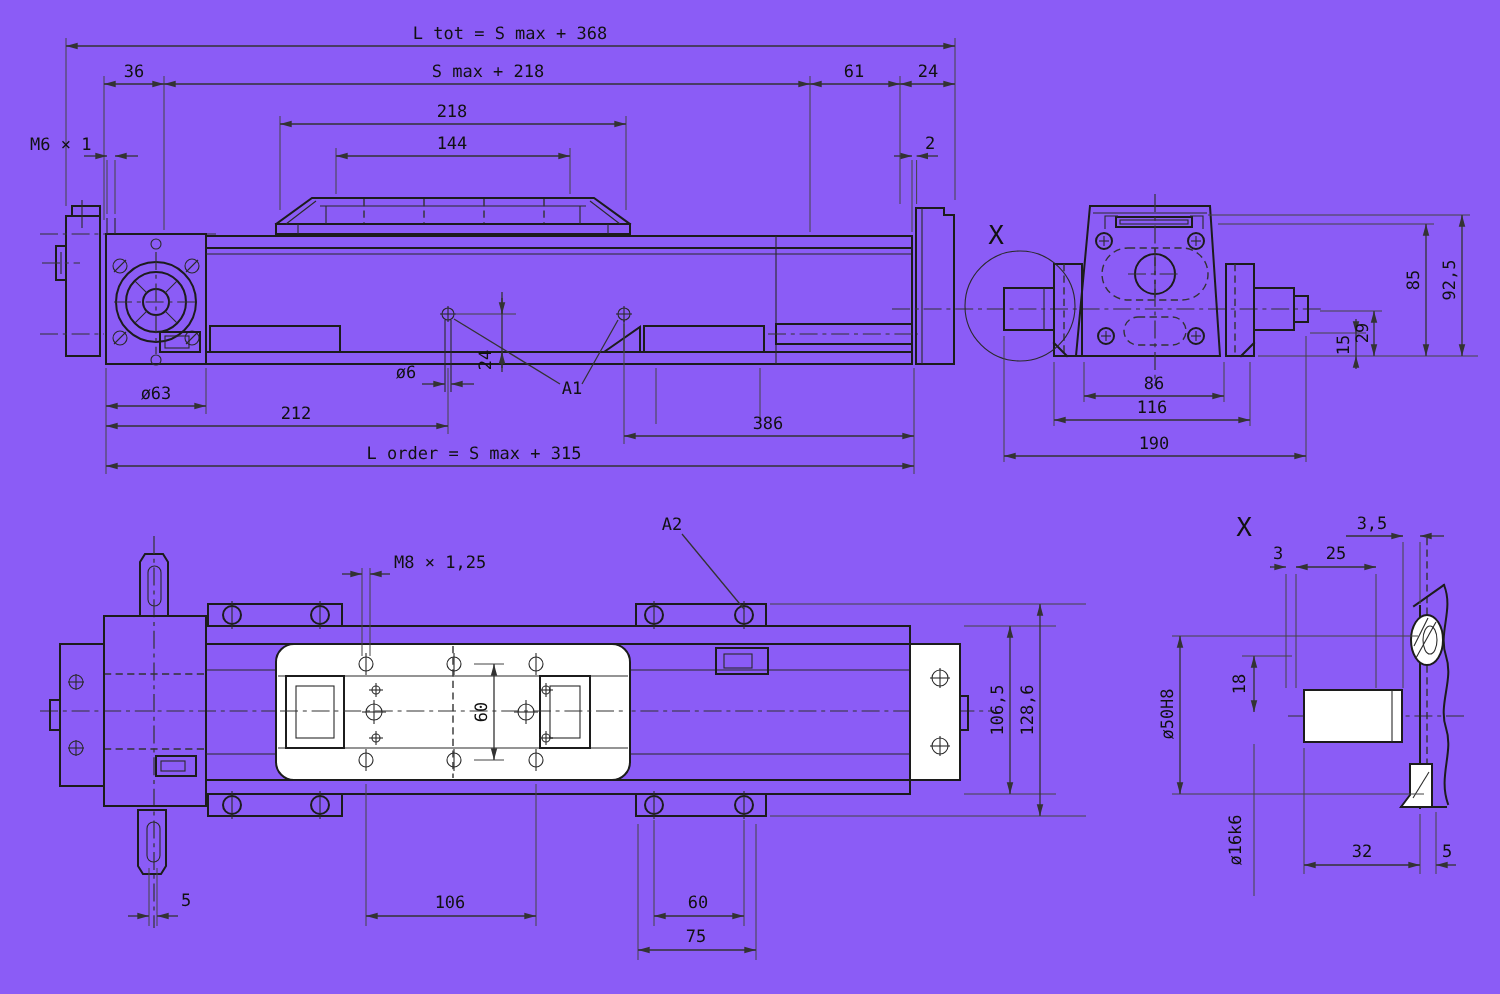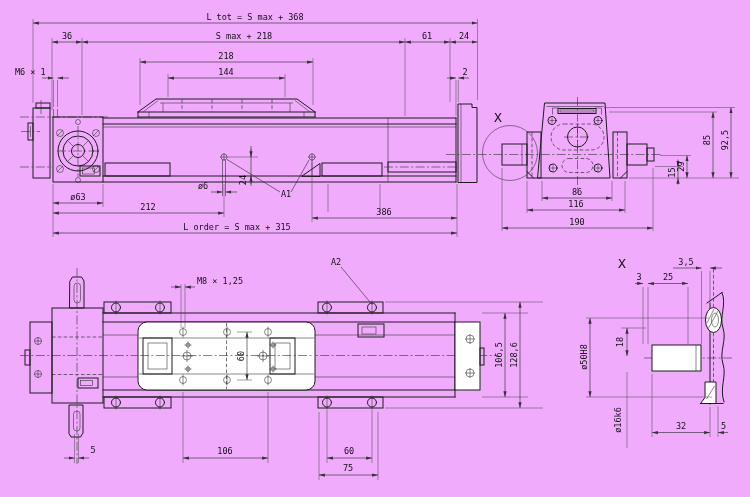--- a/index.html
+++ b/index.html
@@ -1,16 +1,16 @@
 <!DOCTYPE html>
 <html><head>
 <meta charset="utf-8">
 <style>
   html,body{margin:0;padding:0;background:#fff}
-  .stage{width:750px;height:497px;background:#f0abfc;position:relative;font-family:"DejaVu Sans Mono",monospace}
+  .stage{width:750px;height:497px;background:#8b5cf6;position:relative;font-family:"DejaVu Sans Mono",monospace}
   svg{display:block}
   .g{stroke:#1c1c1c;stroke-width:1;fill:none;stroke-linecap:square}
   .gf{stroke:#1c1c1c;stroke-width:1;fill:#fff}
   .thin{stroke:#2a2a2a;stroke-width:0.55;fill:none}
   .cl{stroke:#333;stroke-width:0.6;fill:none;stroke-dasharray:9 2.4 2 2.4}
   .hd{stroke:#333;stroke-width:0.7;fill:none;stroke-dasharray:3.6 2.2}
   .dim{stroke:#333;stroke-width:0.65;fill:none}
   .ext{stroke:#444;stroke-width:0.5;fill:none}
   text.t{font:8.5px "DejaVu Sans Mono",monospace;fill:#111;text-anchor:middle;stroke:none}
   text.tl{text-anchor:start}

